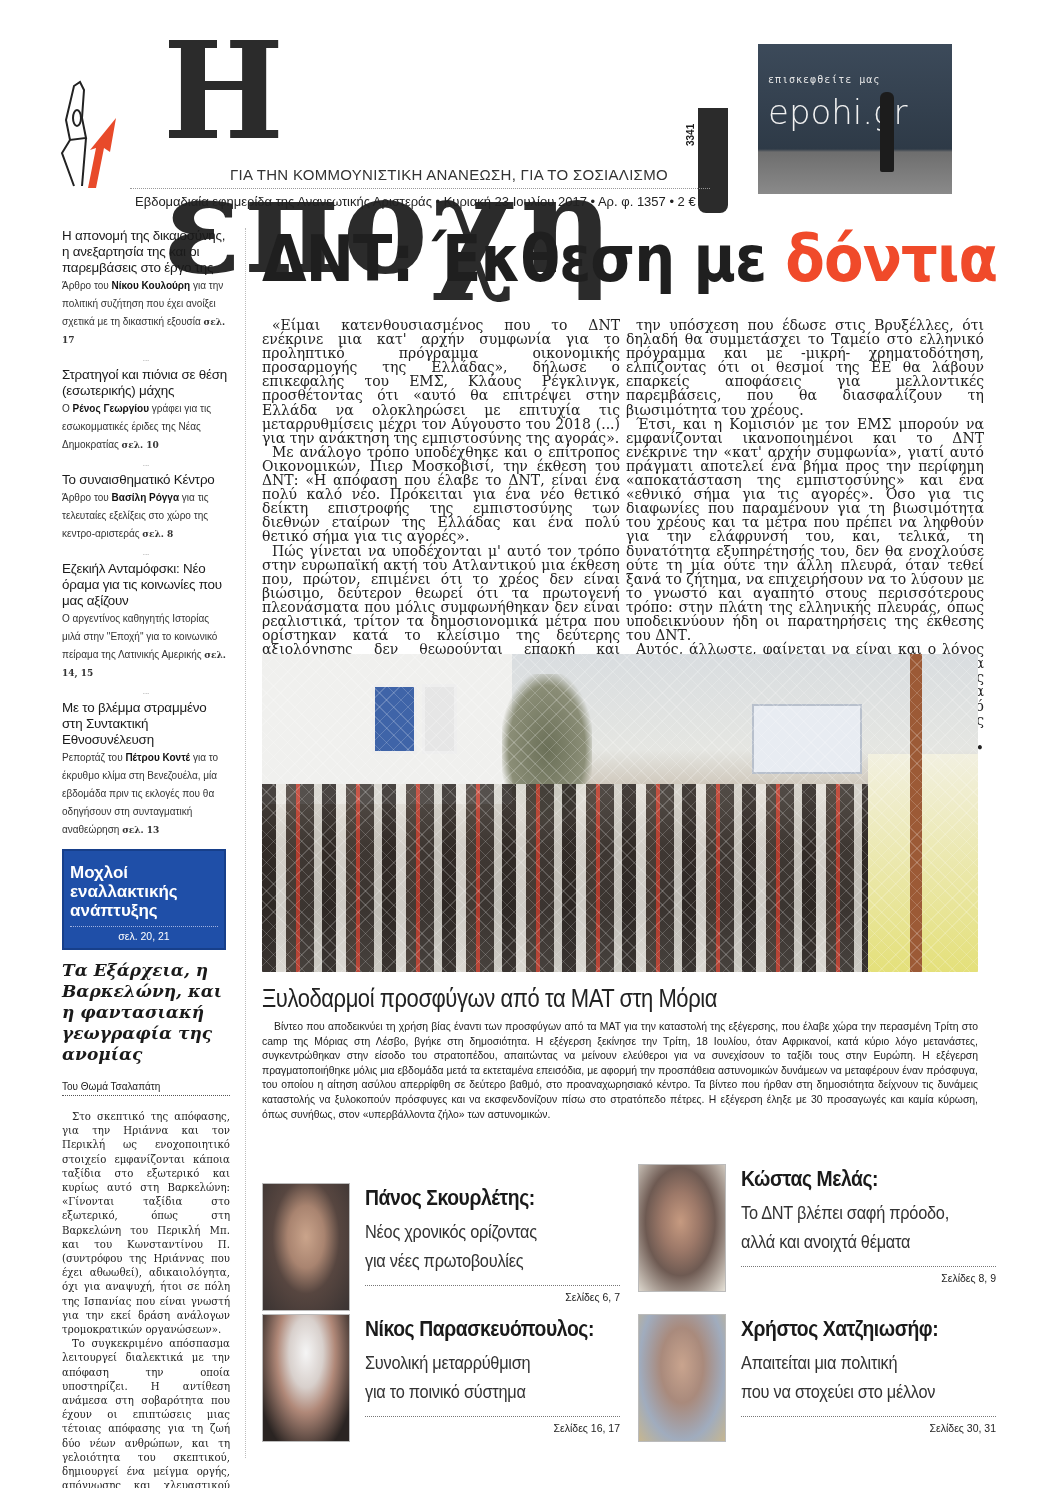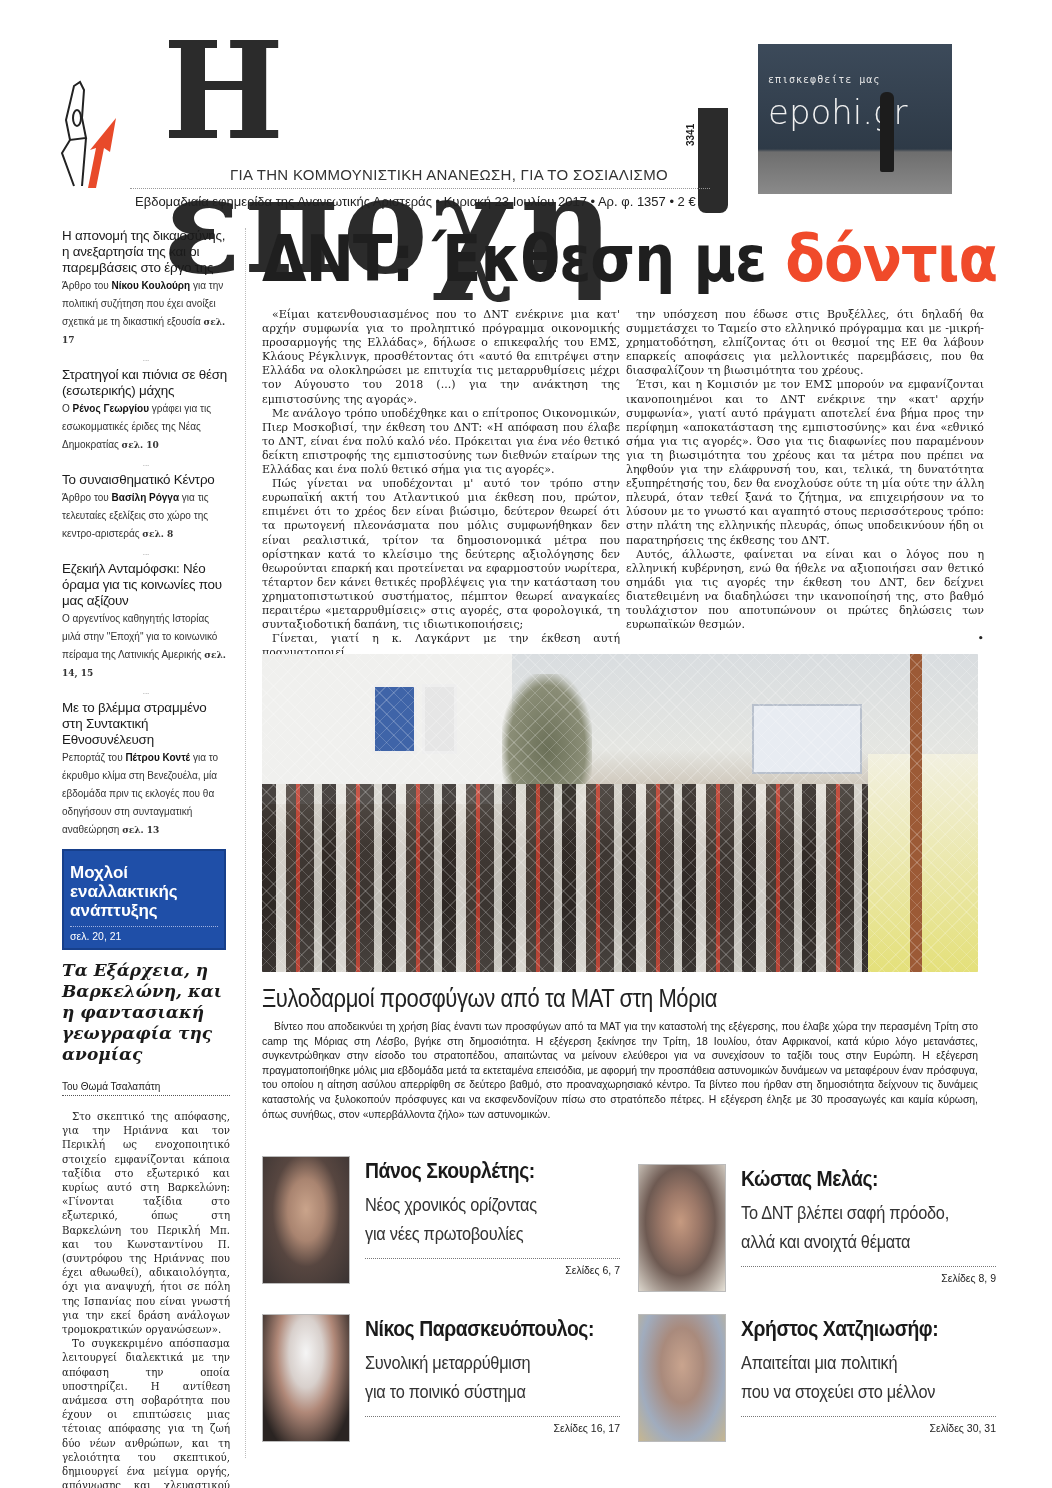--- a/index.html
+++ b/index.html
@@ -25,33 +25,33 @@
   .left-col { position: absolute; left: 62px; top: 228px; width: 168px; }
   .teaser h3 { font-family: "Liberation Sans", sans-serif; font-weight: normal; font-size: 13.4px; line-height: 16px; color: #1a1a1a; letter-spacing: -0.2px; }
   .teaser p { font-size: 10px; line-height: 18px; color: #333; margin-top: 1px; }
   .teaser p b { color: #111; }
   .teaser .pg { font-family: "DejaVu Serif", serif; font-weight: 900; font-size: 9px; }
   .sep { text-align: center; font-size: 8px; color: #888; line-height: 12px; margin: 4px 0 2px; }
   .bluebox { margin-top: 10px; background: #1f4fa8; border: 2px solid #173f8a; padding: 12px 6px 6px; width: 164px; }
   .bluebox h3 { color: #fff; font-size: 17px; line-height: 19px; font-weight: bold; }
   .bluebox p { color: #dfe6ff; font-size: 9px; line-height: 14px; font-weight: bold; }
   .bluebox .rule { border-top: 1px dotted #9fb1e0; margin: 6px 0 3px; }
-  .bluebox .pgs { color: #fff; font-size: 10.5px; text-align: left; }
+  .bluebox .pgs { color: #fff; font-size: 10.5px; text-align: center; }
   .feature-title { margin-top: 10px; font-family: "DejaVu Serif", serif; font-weight: bold; font-size: 17px; line-height: 21px; color: #1a1a1a; font-style: italic; }
   .byline { font-size: 10px; margin-top: 16px; padding-bottom: 3px; border-bottom: 1px dotted #555; }
   .feature-body { margin-top: 14px; font-family: "DejaVu Serif", serif; font-size: 10.2px; line-height: 14.2px; text-align: justify; color: #222; }
   .feature-body p { text-indent: 10px; }
 
   .col-divider { position: absolute; left: 245px; top: 228px; height: 1230px; border-left: 1px dotted #bbb; }
 
   
   .headline { position: absolute; left: 262px; top: 222px; font-family: "DejaVu Sans", sans-serif; font-weight: 900; font-size: 64px; letter-spacing: -1px; color: #1f1f1f; transform: scaleX(0.9); transform-origin: left top; white-space: nowrap; }
   .headline .red { color: #f04a2a; }
 
-  .lead { position: absolute; top: 308px; width: 358px; font-family: "DejaVu Serif", serif; font-size: 11px; line-height: 14.1px; text-align: justify; color: #222; }
+  .lead { position: absolute; top: 318px; width: 358px; font-family: "DejaVu Serif", serif; font-size: 14px; line-height: 14.1px; text-align: justify; color: #222; }
   .lead p { text-indent: 10px; }
   .lead.c1 { left: 262px; }
   .lead.c2 { left: 626px; }
   .lead .dot { text-align: right; }
 
   
   .photo { position: absolute; left: 262px; top: 654px; width: 716px; height: 318px; overflow: hidden;
     background: linear-gradient(180deg, #d9dde0 0%, #e5e6e2 30%, #c9bfb0 45%, #5a4c42 60%, #3f3833 80%, #8c8a84 100%); }
   .photo .bldg { position: absolute; background: #f0f0ee; }
   .photo .win { position: absolute; background: #3f64a8; border: 3px solid #eee; }
@@ -69,21 +69,21 @@
   .photo-text { position: absolute; left: 262px; top: 1020px; width: 716px; font-size: 10.4px; line-height: 14.6px; text-align: justify; color: #222; text-indent: 12px; }
 
   
   .tile { position: absolute; width: 360px; height: 145px; }
   .tile .portrait { position: absolute; left: 0; top: 0; width: 88px; height: 128px; border: 1px solid #bbb; }
   .tile .name { position: absolute; left: 103px; top: 2px; font-size: 22px; font-weight: bold; color: #1a1a1a; letter-spacing: -0.5px; transform: scaleX(0.88); transform-origin: left top; white-space: nowrap; }
   .tile .sub { position: absolute; left: 103px; top: 34px; font-size: 19px; line-height: 29px; color: #333; font-weight: normal; letter-spacing: -0.3px; transform: scaleX(0.86); transform-origin: left top; white-space: nowrap; }
   .tile .rule { position: absolute; left: 103px; top: 102px; width: 255px; border-top: 1px dotted #777; }
   .tile .pages { position: absolute; right: 2px; top: 108px; font-size: 10.5px; color: #222; }
 
-  .t1 { left: 262px; top: 1156px; }
+  .t1 { left: 262px; top: 1183px; }
   .t2 { left: 638px; top: 1164px; }
   .t3 { left: 262px; top: 1314px; }
   .t4 { left: 638px; top: 1314px; }
 
   .p1 { background: radial-gradient(ellipse at 50% 42%, #caa48b 0%, #a98470 30%, #574640 55%, #3a3332 100%); }
   .p2 { background: radial-gradient(ellipse at 48% 45%, #c69a80 0%, #9c7868 30%, #6e5a52 55%, #e6e2d8 100%); }
   .p3 { background: radial-gradient(ellipse at 50% 30%, #f5f5f5 0%, #d8d0cc 28%, #b08878 48%, #2a2422 85%); }
   .p4 { background: radial-gradient(ellipse at 50% 40%, #c9a48e 0%, #a98a7c 35%, #a0acbe 70%, #c6b690 100%); }
 </style>
 </head>

